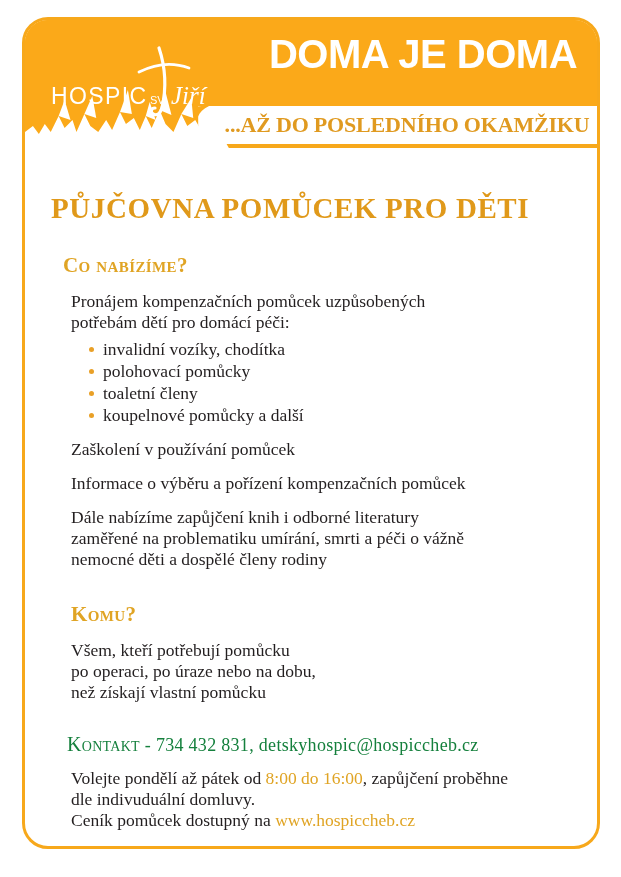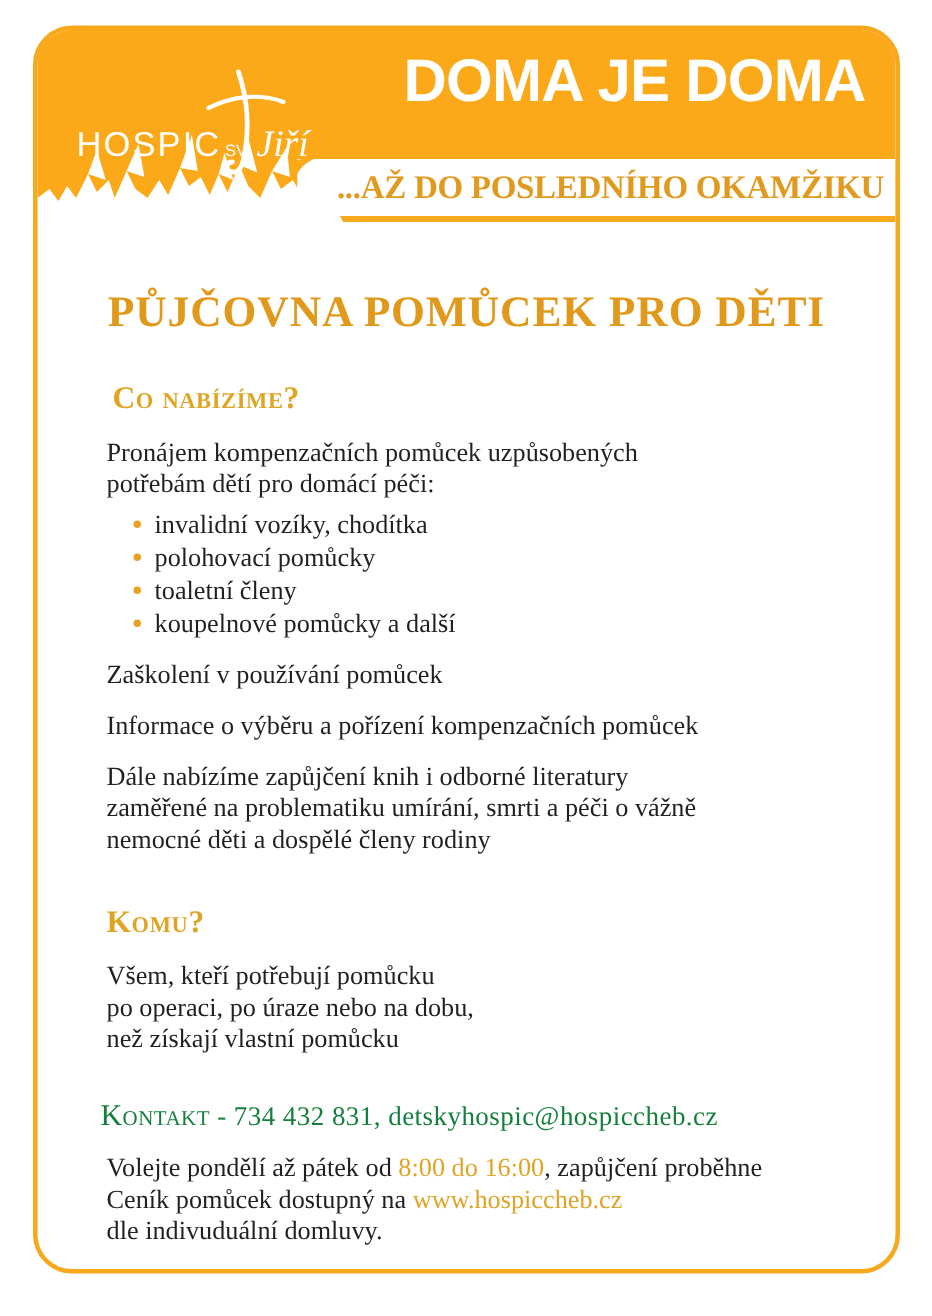--- a/index.html
+++ b/index.html
@@ -89,39 +89,39 @@
     left: 0;
     top: 128px;
     right: 0;
     bottom: 0;
     padding: 0 26px;
     box-sizing: border-box;
   }
 
   .poster-title {
     margin-top: 44px;
-    text-align: center;
+    text-align: left;
     color: #E0991A;
     font-family: "Liberation Serif", serif;
     font-weight: bold;
     font-size: 29px;
     font-variant: small-caps;
     letter-spacing: 0.6px;
   }
 
   .section-head {
     color: #E0A424;
     font-family: "Liberation Serif", serif;
     font-weight: bold;
     font-size: 21px;
     font-variant: small-caps;
     letter-spacing: 0.4px;
   }
 
-  .s1-head { margin-top: 28px; margin-left: 24px; }
+  .s1-head { margin-top: 28px; margin-left: 12px; }
   .s2-head { margin-top: 32px; margin-left: 20px; }
 
   p.body-line {
     margin: 0;
     color: #231F20;
     font-size: 17.5px;
     line-height: 21px;
   }
 
   .para-block { margin-left: 20px; margin-top: 13px; }
@@ -257,20 +257,20 @@
     </div>
 
     <div class="contact-head">
       <span>Kontakt</span><span class="detail"> - </span><span class="detail">734 432 831</span><span class="detail">, </span><span class="detail">detskyhospic@hospiccheb.cz</span>
     </div>
 
     <div class="contact-body">
       <p class="body-line">
         <span>Volejte pondělí až pátek od </span><span class="hl">8:00</span><span class="hl"> do </span><span class="hl">16:00</span><span>, zapůjčení proběhne</span>
       </p>
+      <p class="body-line">dle indivuduální domluvy.</p>
       <p class="body-line">
         <span>Ceník pomůcek dostupný na </span><span class="lnk">www.hospiccheb.cz</span>
       </p>
-      <p class="body-line">dle indivuduální domluvy.</p>
     </div>
 
   </div>
 </div>
 
 </body></html>

